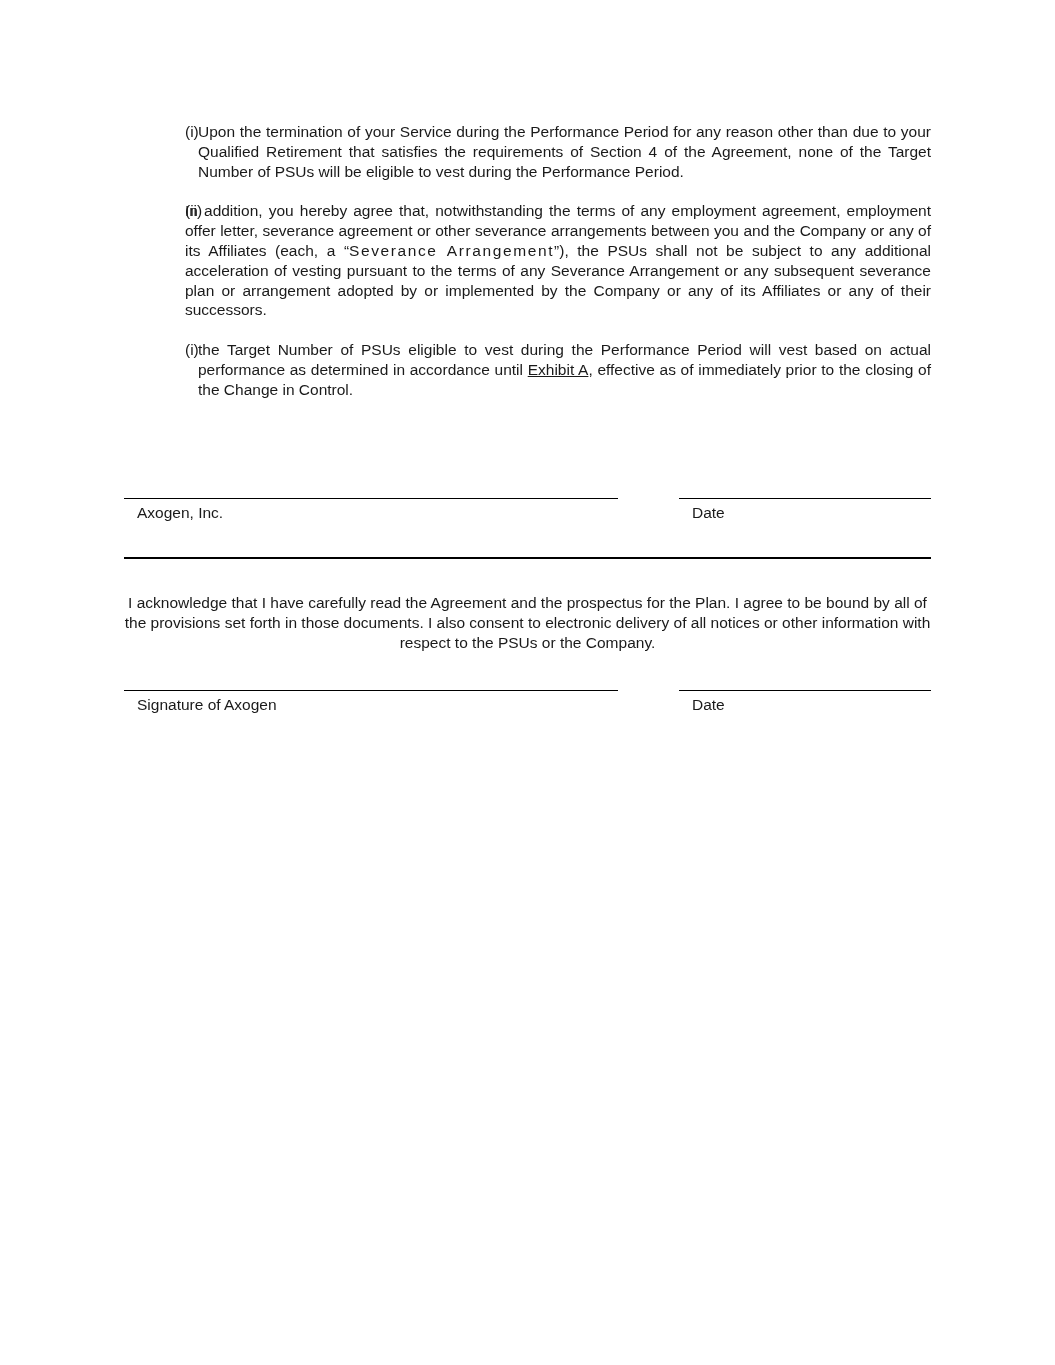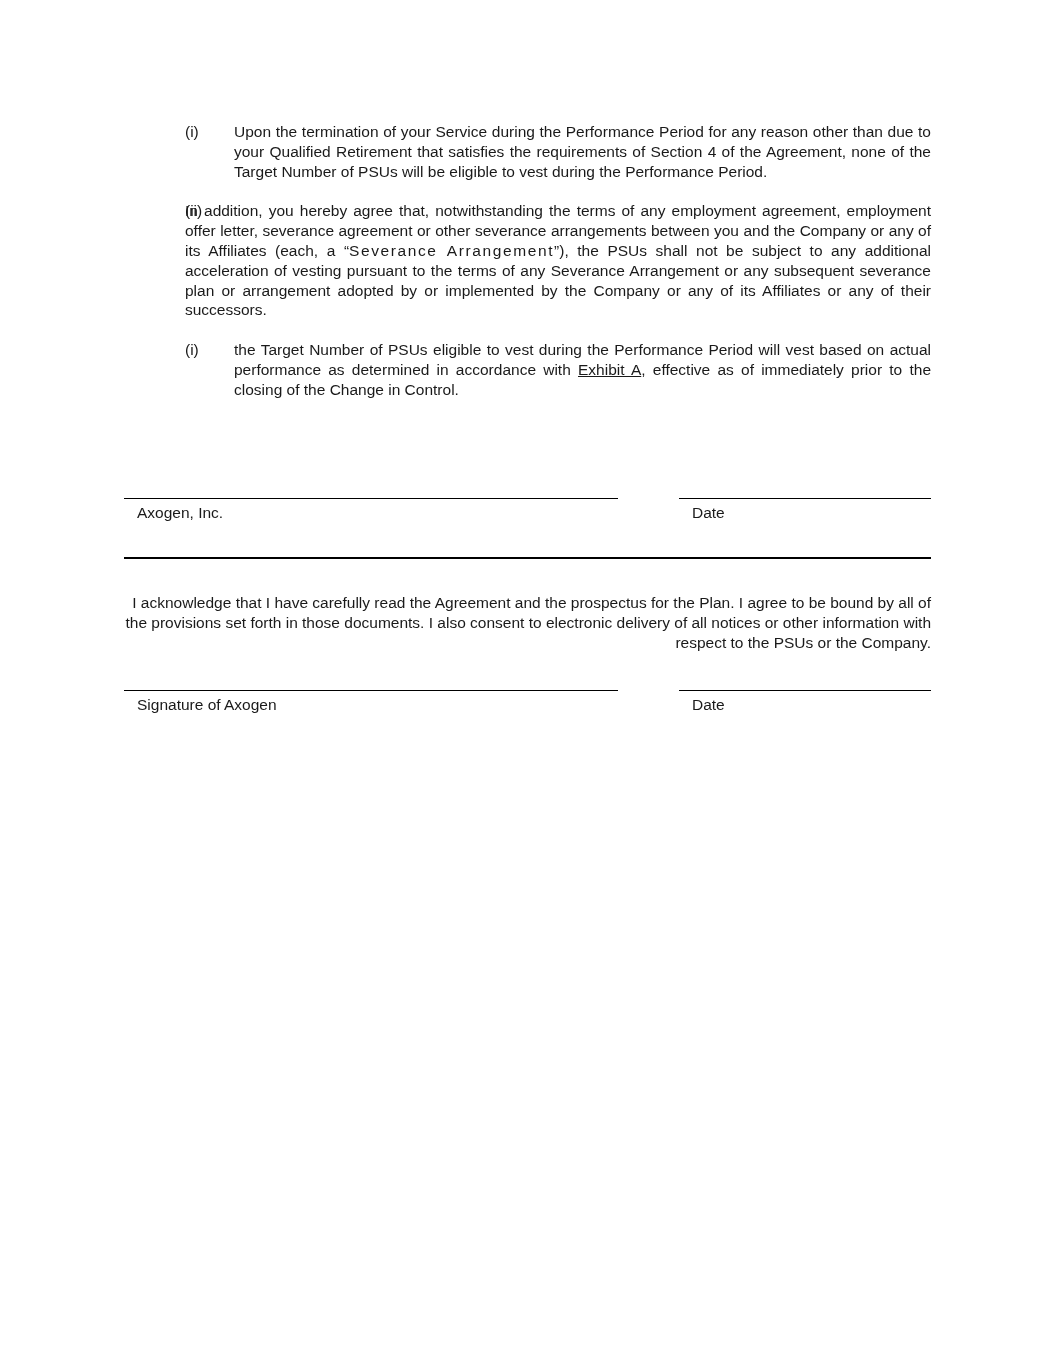--- a/index.html
+++ b/index.html
@@ -13,33 +13,33 @@
     font-family: "Liberation Sans", "DejaVu Sans", sans-serif;
     font-size: 15.5px;
     line-height: 19.8px;
     color: #1a1a1a;
     overflow: hidden;
   }
   .content {
     padding: 122px 124px 0 124px;
   }
   .para { text-align: justify; }
-  .para-left { text-align: right; }
+  .para-left { text-align: center; }
   .list-item {
     position: relative;
     margin-top: 20px;
   }
   .list-item.first { margin-top: 0; }
   .list-marker {
     position: absolute;
     left: 61px;
     top: 0;
   }
   .list-text {
-    margin-left: 110px;
+    margin-left: 74px;
     text-align: justify;
   }
   .mt-severance { }
   .mt-vesting { margin-top: 21px; }
   .mt-cic-item { margin-top: 20px; }
   .underlined { text-decoration: underline; }
   .defined-term { letter-spacing: 1.6px; }
   .sig-row {
     display: flex;
     align-items: flex-start;
@@ -78,21 +78,21 @@
 
     <div class="list-item">
       <span class="list-marker">(ii)</span>
     </div>
 
     <div class="para mt-severance" style="margin-left:61px;"><span>In addition, you hereby agree that, notwithstanding the terms of any employment agreement, employment offer letter, severance agreement or other severance arrangements between you and the Company or any of its Affiliates (each, a “</span><span class="defined-term">Severance Arrangement</span><span>”), the PSUs shall not be subject to any additional acceleration of vesting pursuant to the terms of any Severance Arrangement or any subsequent severance plan or arrangement adopted by or implemented by the Company or any of its Affiliates or any of their successors.</span></div>
 
 
     <div class="list-item mt-cic-item">
       <span class="list-marker">(i)</span>
-      <div class="list-text"><span>the Target Number of PSUs eligible to vest during the Performance Period will vest based on actual performance as determined in accordance with </span><span class="underlined">Exhibit A</span><span>, effective as of immediately prior to the closing of the Change in Control.</span></div>
+      <div class="list-text"><span>the Target Number of PSUs eligible to vest during the Performance Period will vest based on actual performance as determined in accordance until </span><span class="underlined">Exhibit A</span><span>, effective as of immediately prior to the closing of the Change in Control.</span></div>
     </div>
 
     <div class="sig-row sig-row-company">
       <div class="sig-col-left">
         <div class="sig-line"></div>
         <div class="sig-label">Axogen, Inc.</div>
       </div>
       <div class="sig-col-right">
         <div class="sig-line"></div>
         <div class="sig-label">Date</div>

